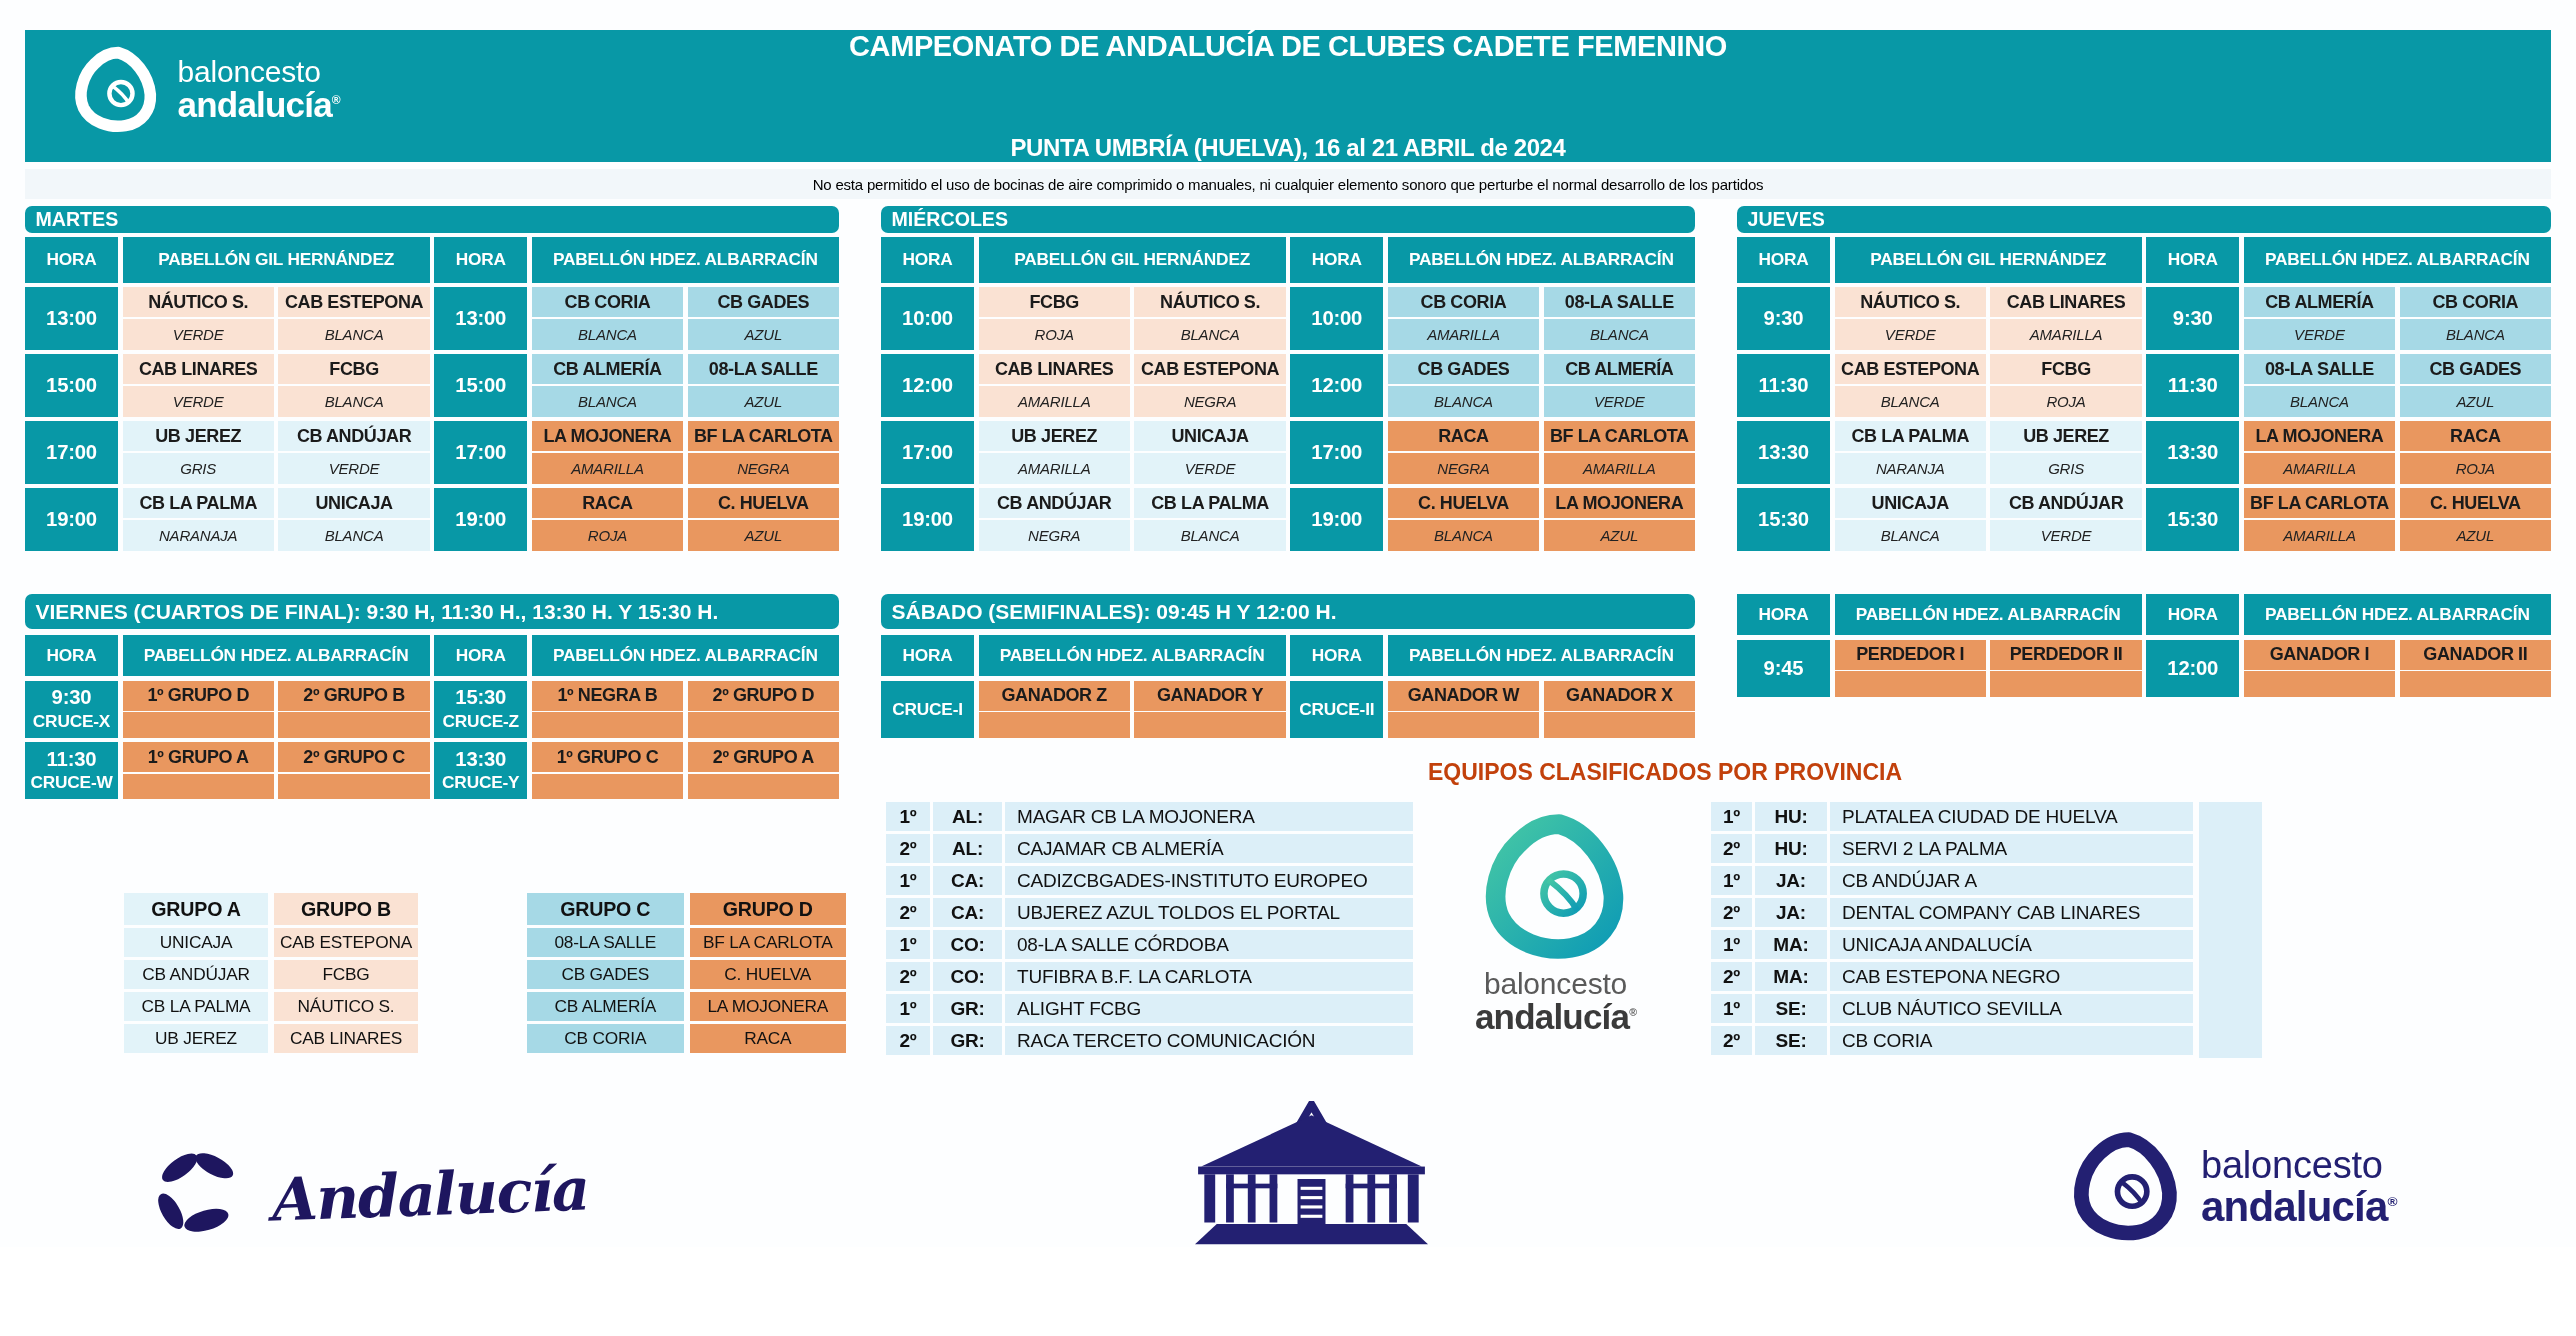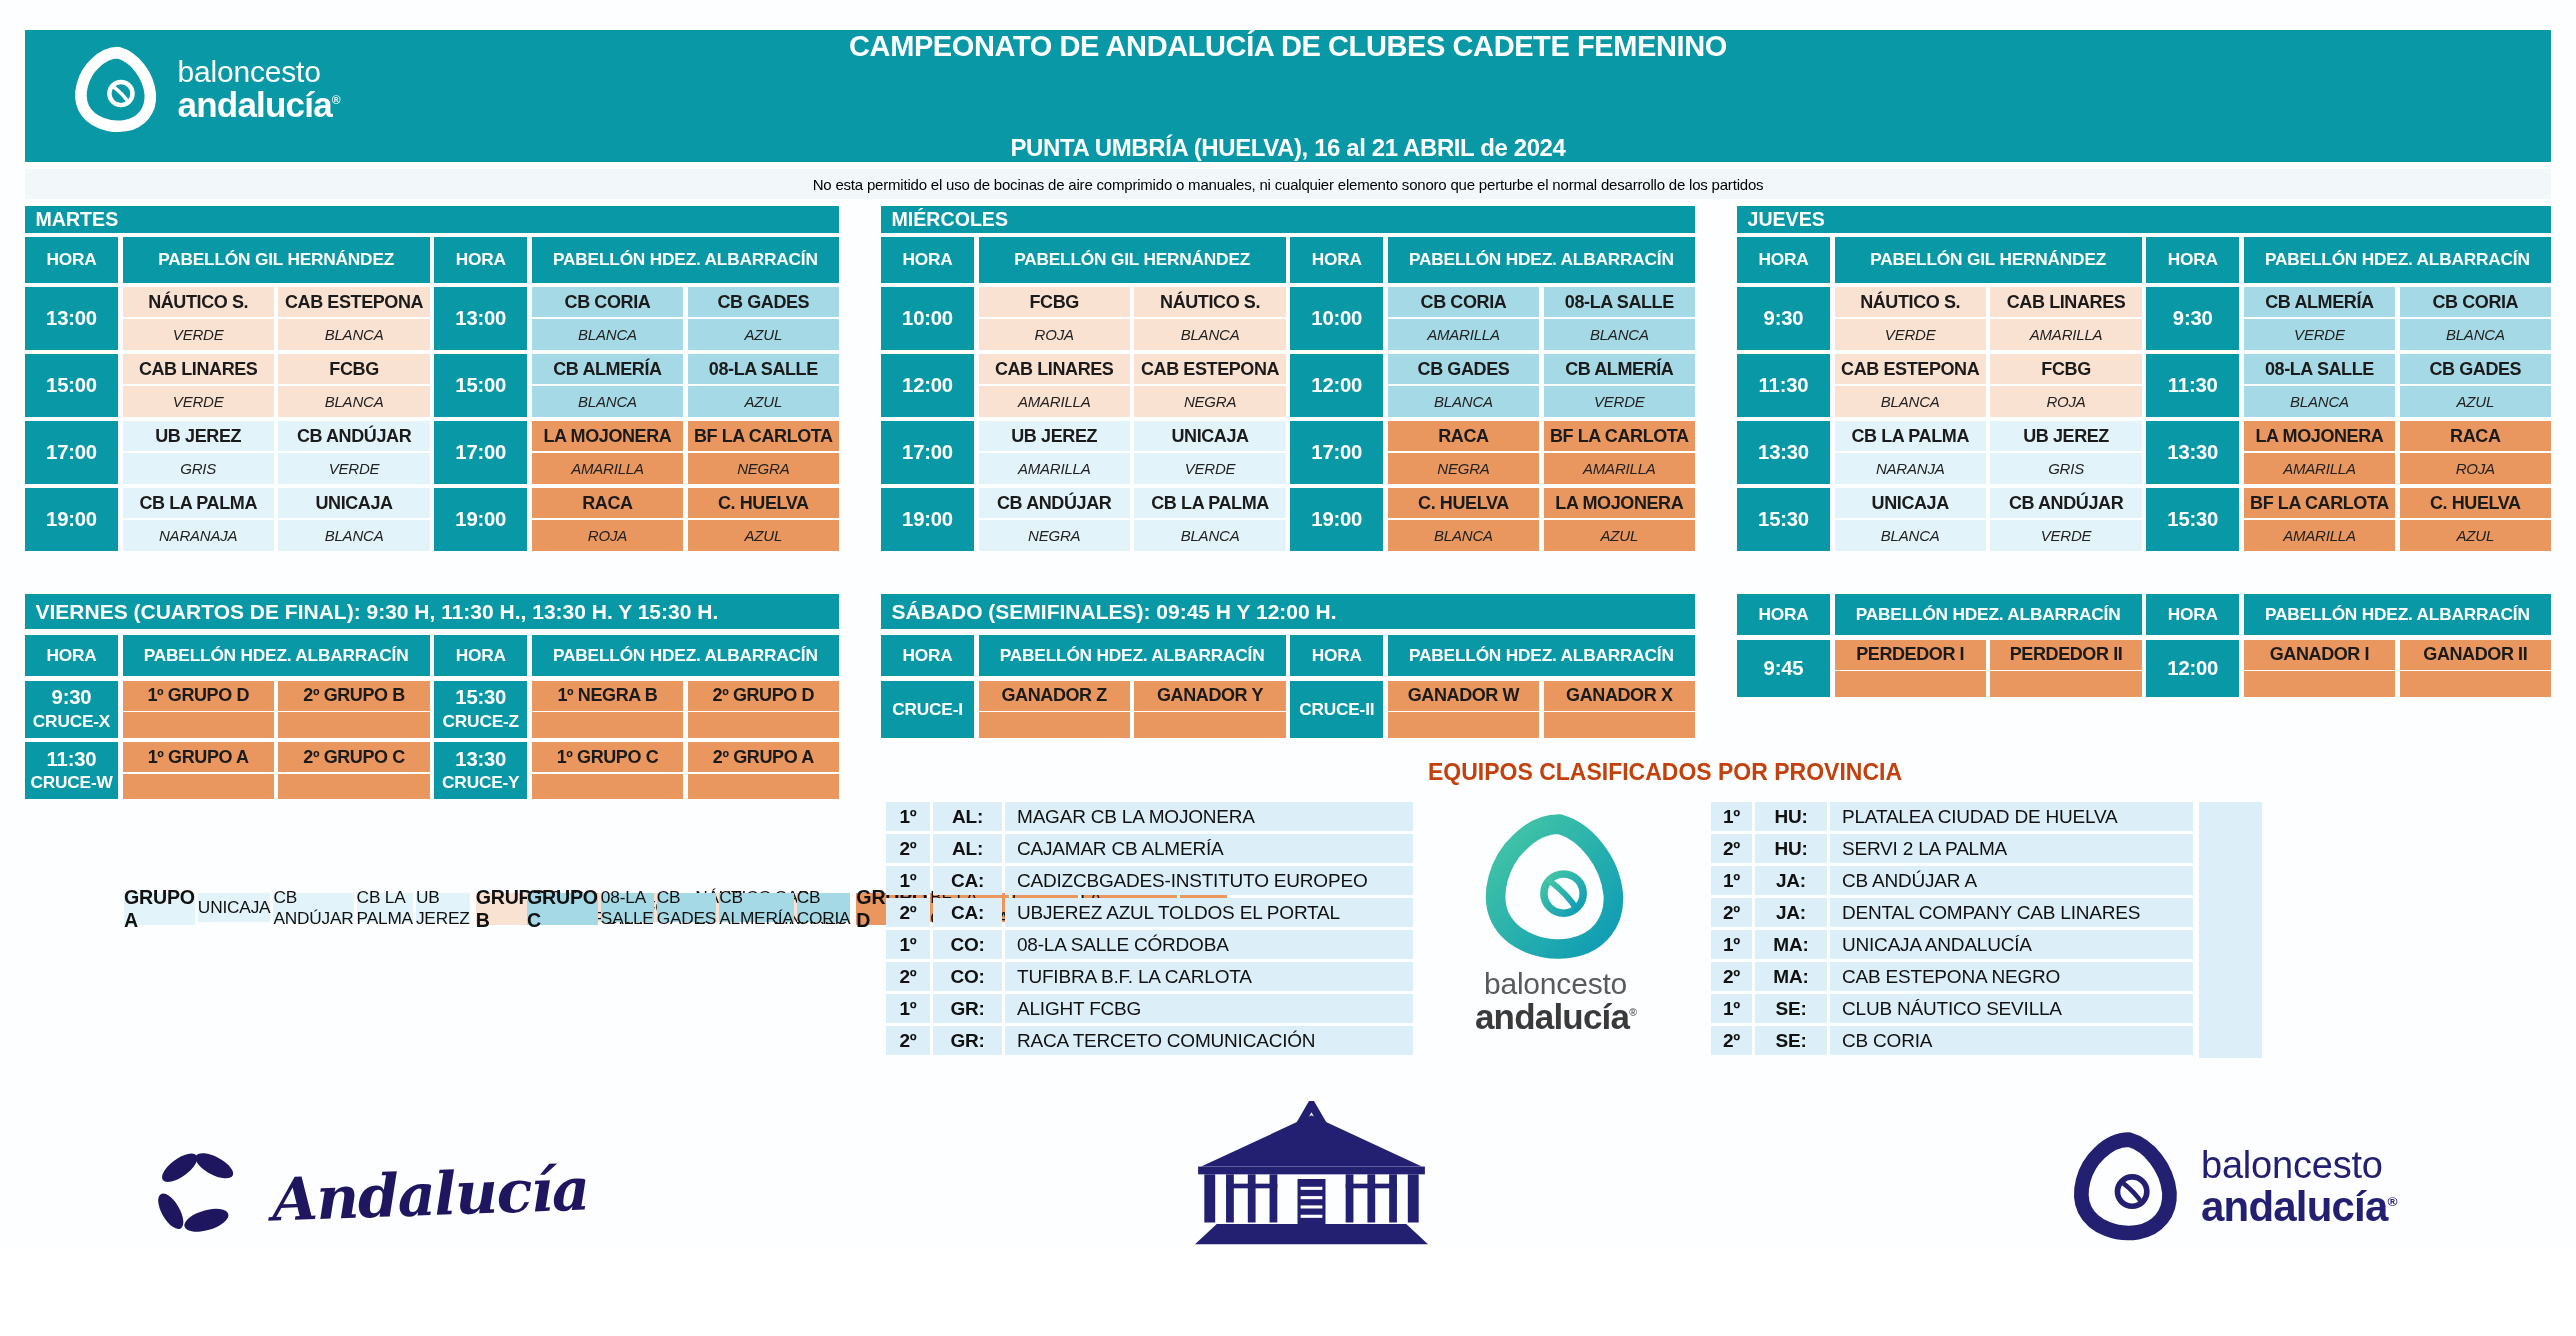--- a/index.html
+++ b/index.html
@@ -20,41 +20,41 @@
   #hdr .titles{position:absolute;left:0;right:0;top:0;height:100%;display:flex;flex-direction:column;
                align-items:center;justify-content:space-between;gap:15px;color:#fff;text-align:center;}
   #hdr .title{font-size:29px;font-weight:bold;letter-spacing:-0.4px;}
   #hdr .subtitle{font-size:24px;font-weight:bold;letter-spacing:-0.4px;}
   
   #notice{position:absolute;left:25px;top:169px;right:25px;height:30px;background:var(--noticebg);
           display:flex;align-items:center;justify-content:center;font-size:15px;color:#000;font-weight:400;}
   
   .tri-row{position:absolute;left:25px;right:25px;display:grid;grid-template-columns:repeat(3,1fr);column-gap:42px;}
   #days{top:206px;} #ko{top:594px;}
-  .bar{background:var(--teal);color:#fff;font-weight:bold;display:flex;align-items:center;padding-left:10.5px;}
+  .bar{background:var(--teal);color:#fff;font-weight:bold;display:flex;align-items:center;padding-left:10.5px;border-radius:7px;}
   .day .bar{height:27px;font-size:19.6px;margin-bottom:3.8px;letter-spacing:0;}
   .ko .bar{height:35px;font-size:21px;margin-bottom:6px;letter-spacing:0;}
   .sched{display:grid;grid-template-columns:93px 1fr 93px 1fr;column-gap:4.5px;row-gap:4.5px;}
   .th{background:var(--teal);color:#fff;font-weight:bold;font-size:17.3px;display:flex;align-items:center;justify-content:center;text-align:center;}
   .day .th{height:46px;} .ko .th{height:41px;}
   .tcell{background:var(--teal);color:#fff;display:flex;flex-direction:column;align-items:center;justify-content:center;gap:1.5px;}
   .tcell .time{font-size:20.3px;font-weight:bold;}
   .tcell .cruce{font-size:17.3px;font-weight:bold;}
   .pair{display:grid;grid-template-columns:1fr 1fr;column-gap:4.5px;row-gap:1.5px;}
   .day .pair{grid-template-rows:30px 31px;}
   .ko  .pair{grid-template-rows:30px 25.6px;}
   .pair>div{display:flex;align-items:center;justify-content:center;background:var(--tone);}
   .nm{font-size:18px;font-weight:bold;letter-spacing:-0.4px;text-align:center;}
   .kt{font-size:15px;font-style:italic;color:#222;}
   .tone-peach{--tone:var(--peach);} .tone-paleblue{--tone:var(--paleblue);}
   .tone-lightblue{--tone:var(--lightblue);} .tone-orange{--tone:var(--orange);}
   
   .groups{position:absolute;top:893px;display:grid;grid-template-columns:1fr 1fr;column-gap:6px;}
   #groups-ab{left:124px;width:294px;} #groups-cd{left:527px;width:319px;}
-  .gcol{display:flex;flex-direction:row;gap:3px;}
+  .gcol{display:flex;flex-direction:column;gap:3px;}
   .gcol>div{display:flex;align-items:center;justify-content:center;background:var(--tone);color:#111;}
   .ghead{height:32px;font-size:19.6px;font-weight:bold;}
   .gteam{height:29px;font-size:17.3px;}
   
   #cls-title{position:absolute;left:1296px;top:759px;width:738px;text-align:center;
              font-size:23px;font-weight:bold;color:#c2410c;letter-spacing:0;}
   .clist{position:absolute;top:802px;display:grid;grid-template-columns:44px 69px 1fr;column-gap:3px;row-gap:3px;}
   #list-left{left:886px;width:527px;}
   #list-right{left:1711px;width:482px;grid-template-columns:41px 72px 1fr;}
   .clist>div{height:29px;background:var(--listblue);display:flex;align-items:center;color:#111;font-size:19px;}

